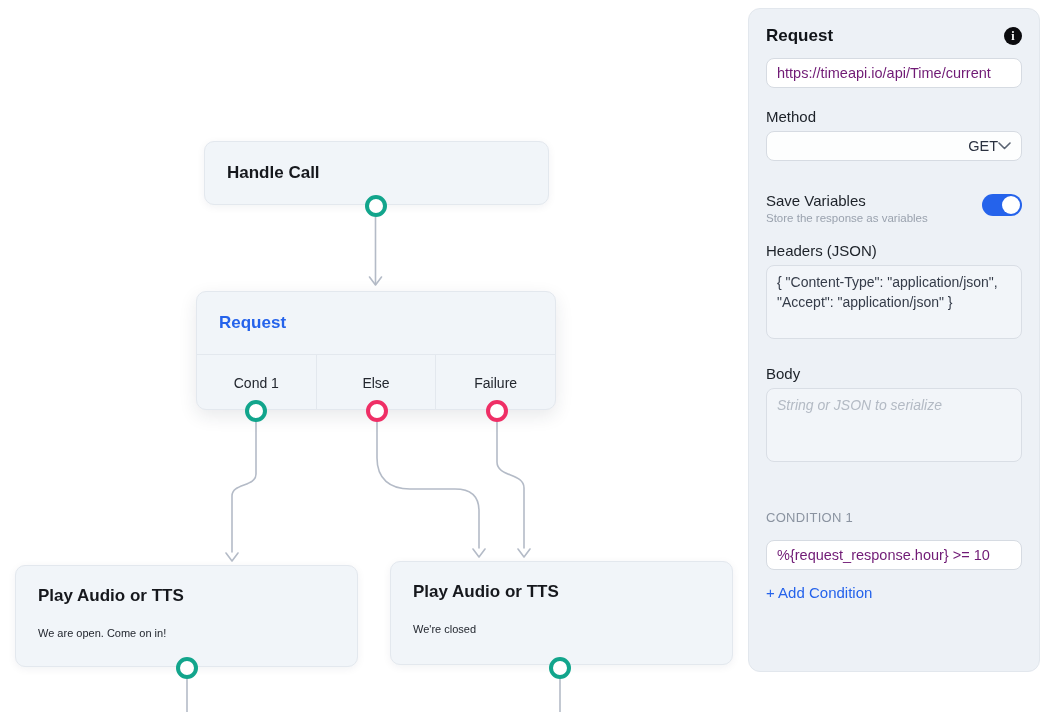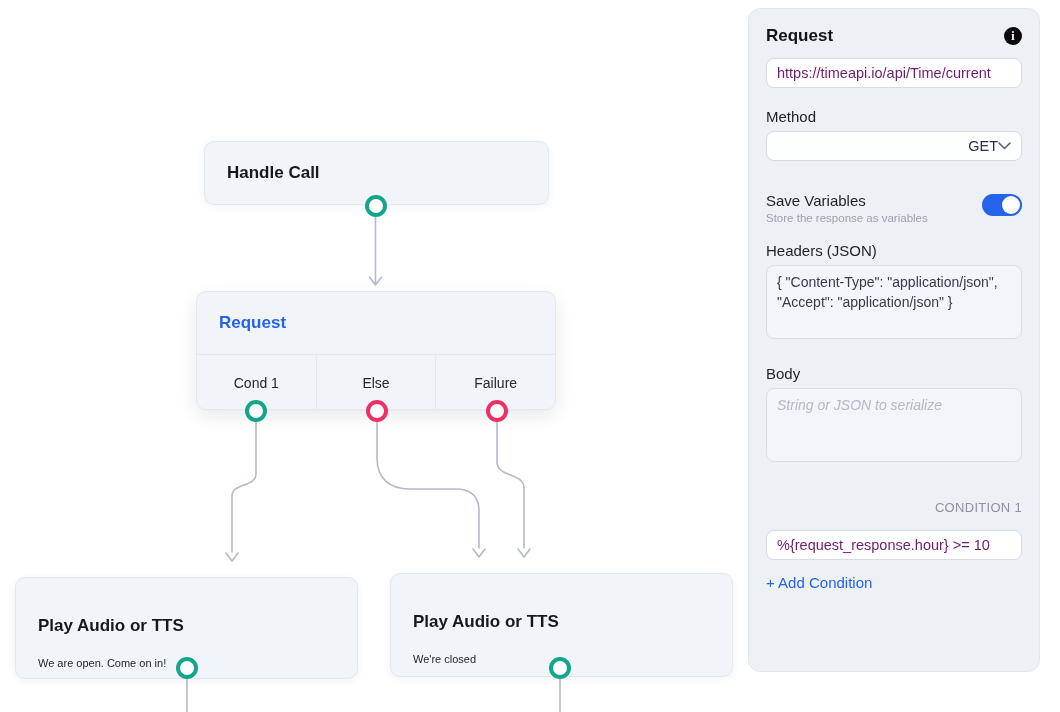--- a/index.html
+++ b/index.html
@@ -17,21 +17,21 @@
     box-shadow:0 2px 8px rgba(25,35,60,.06);box-sizing:border-box;
   }
   .node-title{font-size:17px;font-weight:700;color:#16181d;}
   .node-handle-call{left:204px;top:141px;width:345px;height:64px;display:flex;align-items:center;padding-left:22px;}
   .node-request{left:196px;top:291px;width:360px;height:119px;box-shadow:0 6px 18px rgba(25,35,60,.10);}
   .node-request .req-head{height:62px;display:flex;align-items:center;padding-left:22px;border-bottom:1px solid #e3e8ee;}
   .node-request .req-title{font-size:17px;font-weight:700;color:#2563eb;}
   .branch-row{display:flex;height:55px;}
   .branch-cell{flex:1;display:flex;align-items:center;justify-content:center;font-size:14px;color:#23272f;}
   .branch-cell + .branch-cell{border-left:1px solid #e3e8ee;}
-  .node-play{padding:38px 22px 0 22px;margin-top:12px;}
+  .node-play{padding:20px 22px 0 22px;}
   .node-play-open{left:15px;top:565px;width:343px;height:102px;}
   .node-play-closed{left:390px;top:561px;width:343px;height:104px;}
   .node-message{font-size:11px;color:#23272f;margin-top:21px;}
   .port{
     position:absolute;width:14px;height:14px;border-radius:50%;
     background:#ffffff;border:4px solid #12a58c;box-sizing:content-box;z-index:5;
   }
   .port.pink{border-color:#ef2f66;}
   
   .panel{
@@ -63,21 +63,21 @@
   .toggle{
     width:40px;height:22px;border-radius:11px;background:#2563eb;position:relative;cursor:pointer;flex:none;margin-top:2px;
   }
   .toggle .knob{position:absolute;right:2px;top:2px;width:18px;height:18px;border-radius:50%;background:#ffffff;}
   .txt-area{
     width:100%;box-sizing:border-box;border:1px solid #d9dee5;border-radius:8px;
     background:#f2f5f9;padding:7px 10px;font-size:14px;line-height:1.42;color:#353c49;
     resize:none;outline:none;font-family:"Liberation Sans", sans-serif;
   }
   .txt-area::placeholder{color:#b3bac4;}
-  .cond-label{font-size:13px;color:#8a93a0;letter-spacing:.3px;margin:0 0 15px 0;text-align:right;}
+  .cond-label{font-size:13px;color:#8a93a0;letter-spacing:.3px;margin:10px 0 15px 0;}
   .add-cond{font-size:15px;color:#2563eb;cursor:pointer;display:inline-block;margin-top:14px;}
   .mb20{margin-bottom:20px;} .mb30{margin-bottom:31px;} .mb22{margin-bottom:22px;} .mb34{margin-bottom:34px;}
 </style>
 </head>
 <body>
 
 <div class="canvas">
 
   <svg class="edges" viewBox="0 0 745 712">
     <g stroke="#b4bbc7" stroke-width="1.6" fill="none" stroke-linecap="round" stroke-linejoin="round">

